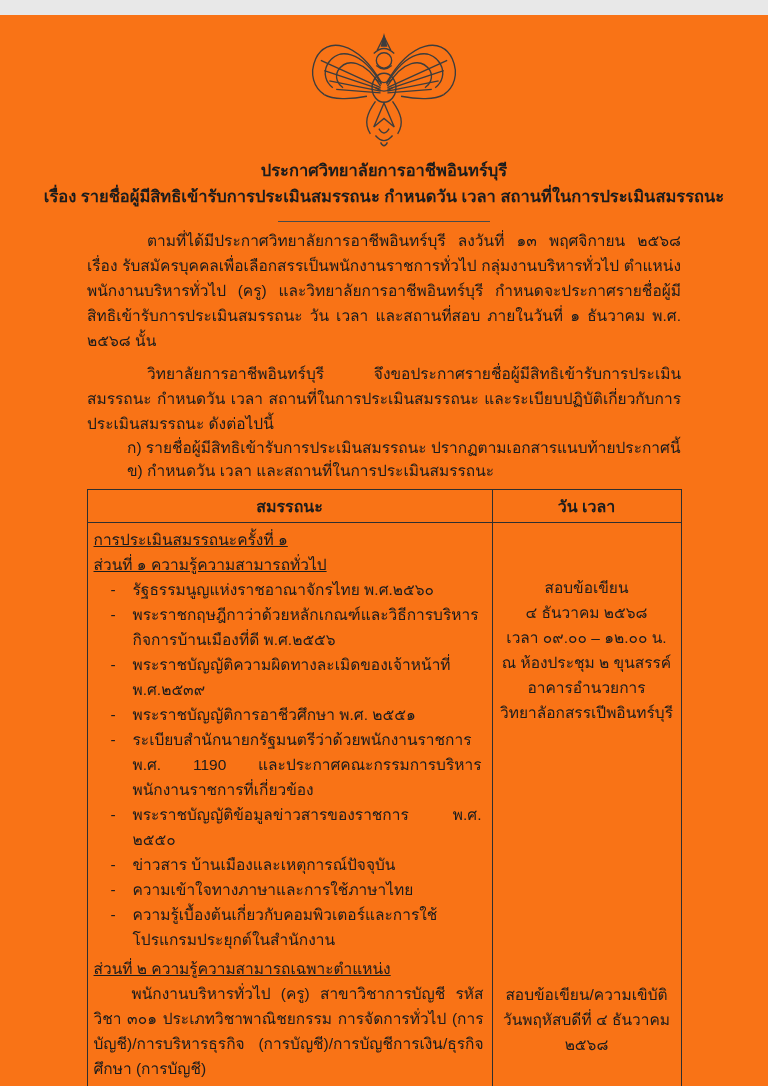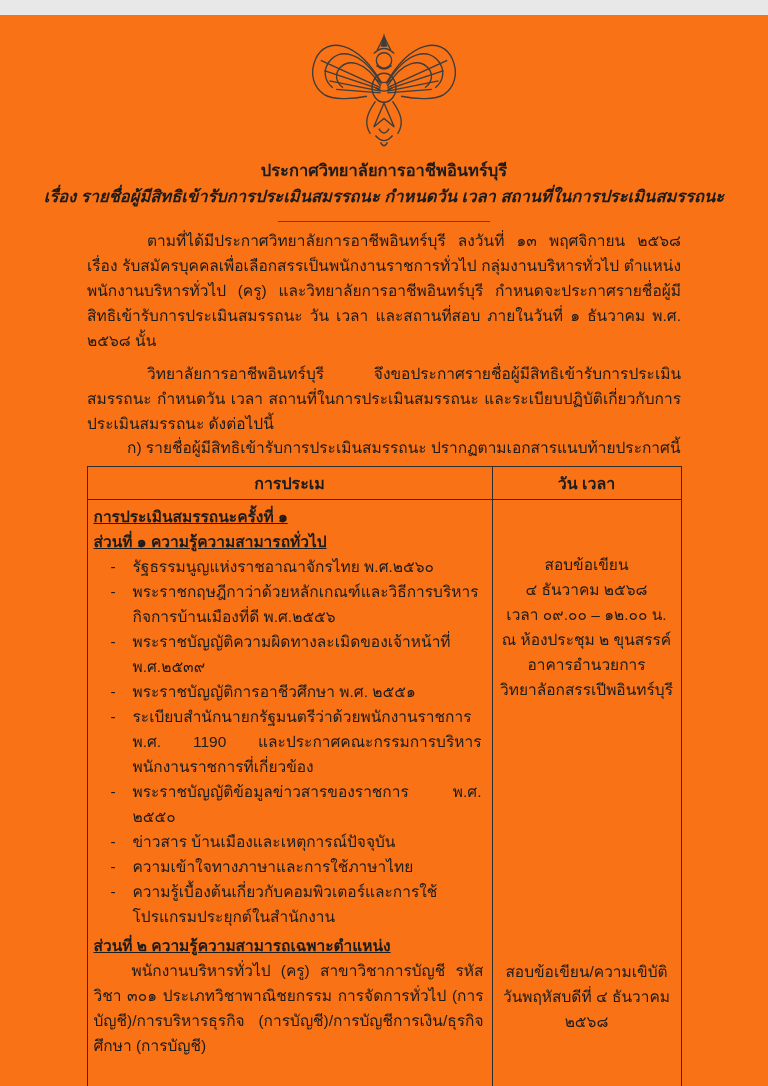--- a/index.html
+++ b/index.html
@@ -14,21 +14,21 @@
     font-family: "Liberation Sans", "DejaVu Sans", sans-serif;
     overflow: hidden;
   }
   .emblem-wrap {
     display: flex;
     justify-content: center;
     padding-top: 13px;
     height: 142px;
   }
   .title { text-align: center; font-weight: bold; font-size: 16.5px; line-height: 26px; }
-  .subtitle { text-align: center; font-weight: bold; font-size: 16.5px; line-height: 26px; font-style: italic; }
+  .subtitle { text-align: center; font-weight: bold; font-size: 16.5px; line-height: 26px; }
   .head-rule {
     width: 212px; height: 0;
     border-top: 1.6px solid #4a4a4a;
     margin: 12px auto 4px auto;
   }
   .body-text {
     width: 594px;
     margin: 0 auto;
     font-size: 15.5px;
     line-height: 25px;
@@ -59,21 +59,21 @@
   table.schedule td {
     border-left: 1.6px solid #2f2f2f;
     border-right: 1.6px solid #2f2f2f;
     vertical-align: top;
     padding: 4px 6px 0 6px;
   }
   table.schedule tr.section-row-1 td { height: 322px; }
   table.schedule tr.section-row-2 td { height: 186px; border-bottom: 1.6px solid #2f2f2f; }
 
   .sec-title {
-    font-weight: bold;
+    font-weight: normal;
     text-decoration: underline;
     line-height: 25px;
   }
   .bullet { display: flex; line-height: 25px; }
   .bullet .dash { width: 22px; padding-left: 17px; flex: 0 0 39px; }
   .bullet .b-text { flex: 1; text-align: justify; padding-right: 4px; }
   .intro-par {
     text-indent: 38px;
     text-align: justify;
     line-height: 25px;
@@ -127,29 +127,30 @@
     </svg>
   </div>
 
   <div class="title">ประกาศวิทยาลัยการอาชีพอินทร์บุรี</div>
   <div class="subtitle">เรื่อง รายชื่อผู้มีสิทธิเข้ารับการประเมินสมรรถนะ กำหนดวัน เวลา สถานที่ในการประเมินสมรรถนะ</div>
   <div class="head-rule"></div>
 
   <div class="body-text p1">ตามที่ได้มีประกาศวิทยาลัยการอาชีพอินทร์บุรี ลงวันที่ ๑๓ พฤศจิกายน ๒๕๖๘ เรื่อง รับสมัครบุคคลเพื่อเลือกสรรเป็นพนักงานราชการทั่วไป กลุ่มงานบริหารทั่วไป ตำแหน่งพนักงานบริหารทั่วไป (ครู) และวิทยาลัยการอาชีพอินทร์บุรี กำหนดจะประกาศรายชื่อผู้มีสิทธิเข้ารับการประเมินสมรรถนะ วัน เวลา และสถานที่สอบ ภายในวันที่ ๑ ธันวาคม พ.ศ. ๒๕๖๘ นั้น</div>
   <div class="body-text p2">วิทยาลัยการอาชีพอินทร์บุรี จึงขอประกาศรายชื่อผู้มีสิทธิเข้ารับการประเมินสมรรถนะ กำหนดวัน เวลา สถานที่ในการประเมินสมรรถนะ และระเบียบปฏิบัติเกี่ยวกับการประเมินสมรรถนะ ดังต่อไปนี้</div>
   <div class="sub-item">ก) รายชื่อผู้มีสิทธิเข้ารับการประเมินสมรรถนะ  ปรากฏตามเอกสารแนบท้ายประกาศนี้</div>
+  <div class="sub-item">ข) กำหนดวัน เวลา และสถานที่ในการประเมินสมรรถนะ</div>
 
   <table class="schedule">
     <colgroup>
         <col class="c-left">
         <col class="c-right">
       </colgroup>
     <thead>
       <tr>
-        <th>การประเม</th>
+        <th>สมรรถนะ</th>
         <th>วัน เวลา</th>
       </tr>
     </thead>
     <tbody>
       <tr class="section-row-1">
         <td>
           <div class="sec-title">การประเมินสมรรถนะครั้งที่ ๑</div>
           <div class="sec-title">ส่วนที่ ๑ ความรู้ความสามารถทั่วไป</div>
           <div class="bullet">
             <span class="dash">-</span>

